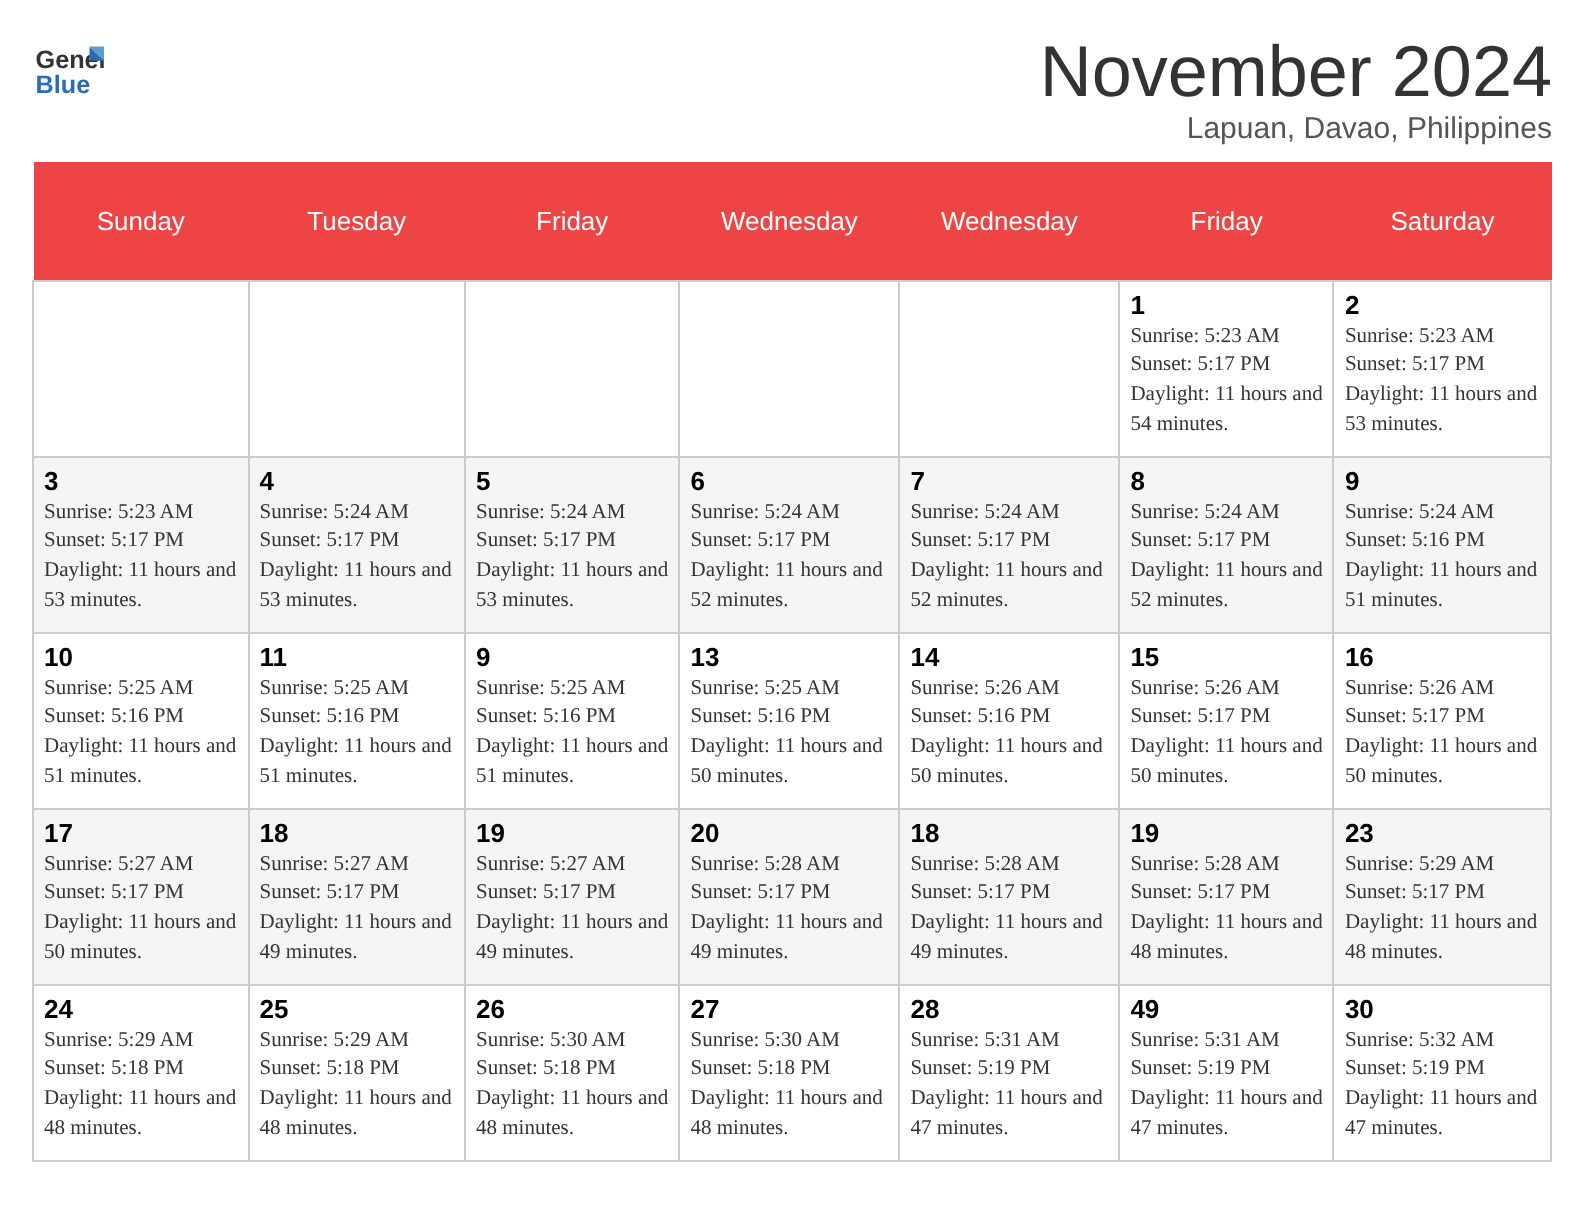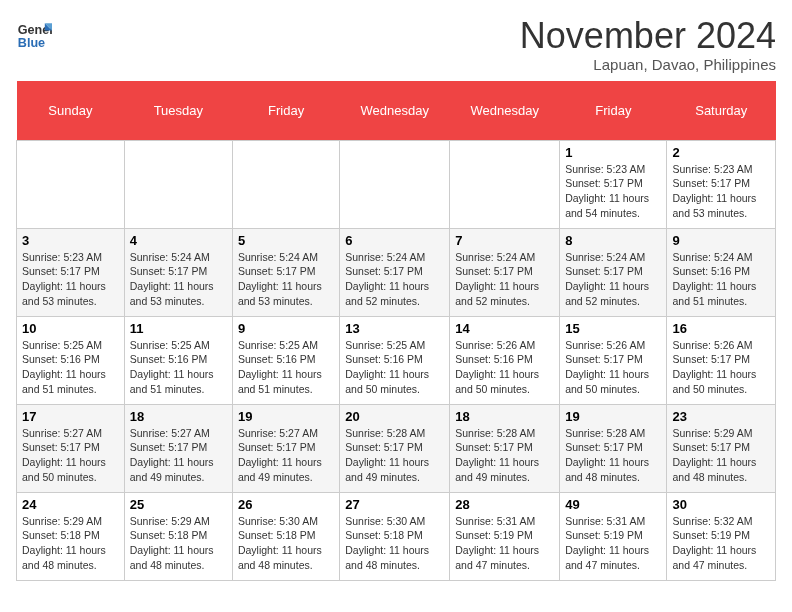--- a/index.html
+++ b/index.html
@@ -68,20 +68,21 @@
     .day-number {
       font-weight: bold;
       font-size: 13px;
       display: block;
       margin-bottom: 2px;
     }
     .day-info {
       font-size: 10.5px;
       color: #333;
       line-height: 1.4;
+      font-family: Liberation Serif, serif;
     }
     .empty-cell {
       background: #fff !important;
     }
   </style>
 </head>
 <body>
 
 <div class="header">
   <div class="logo">

